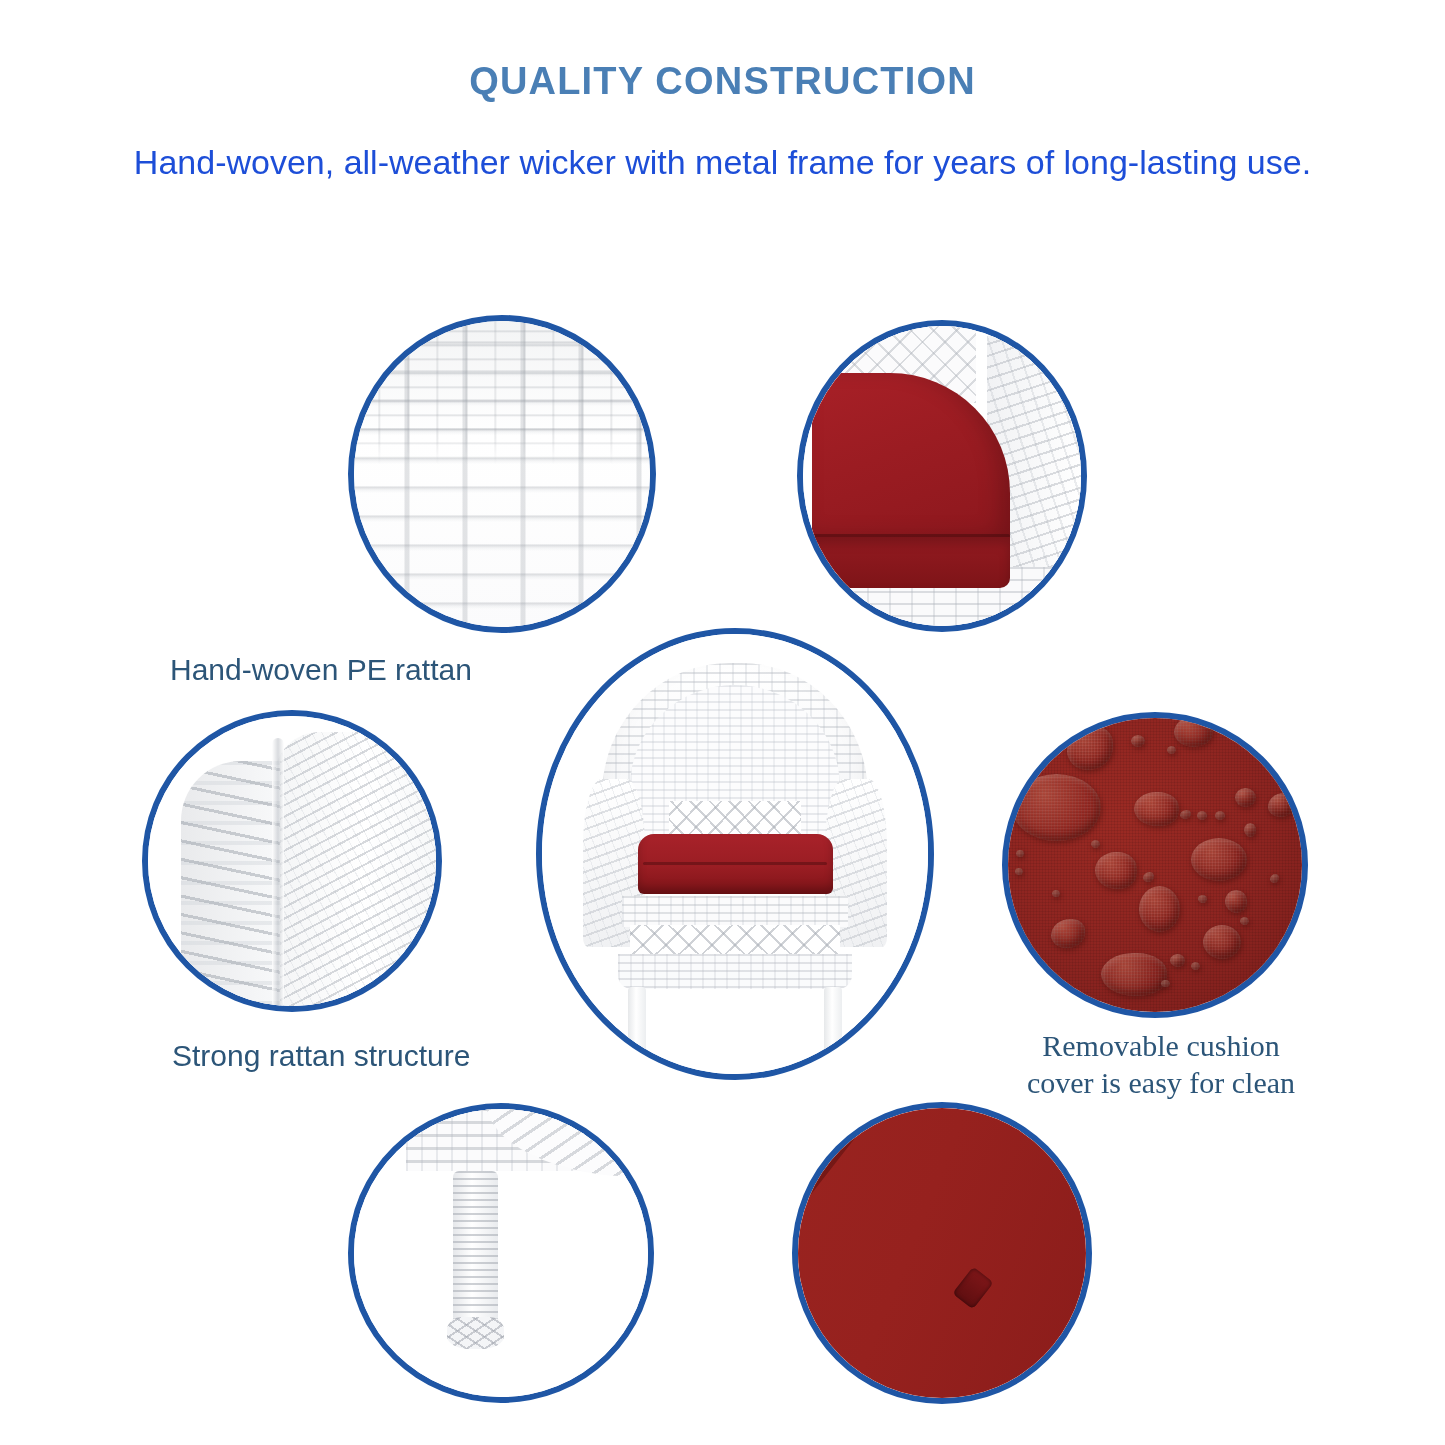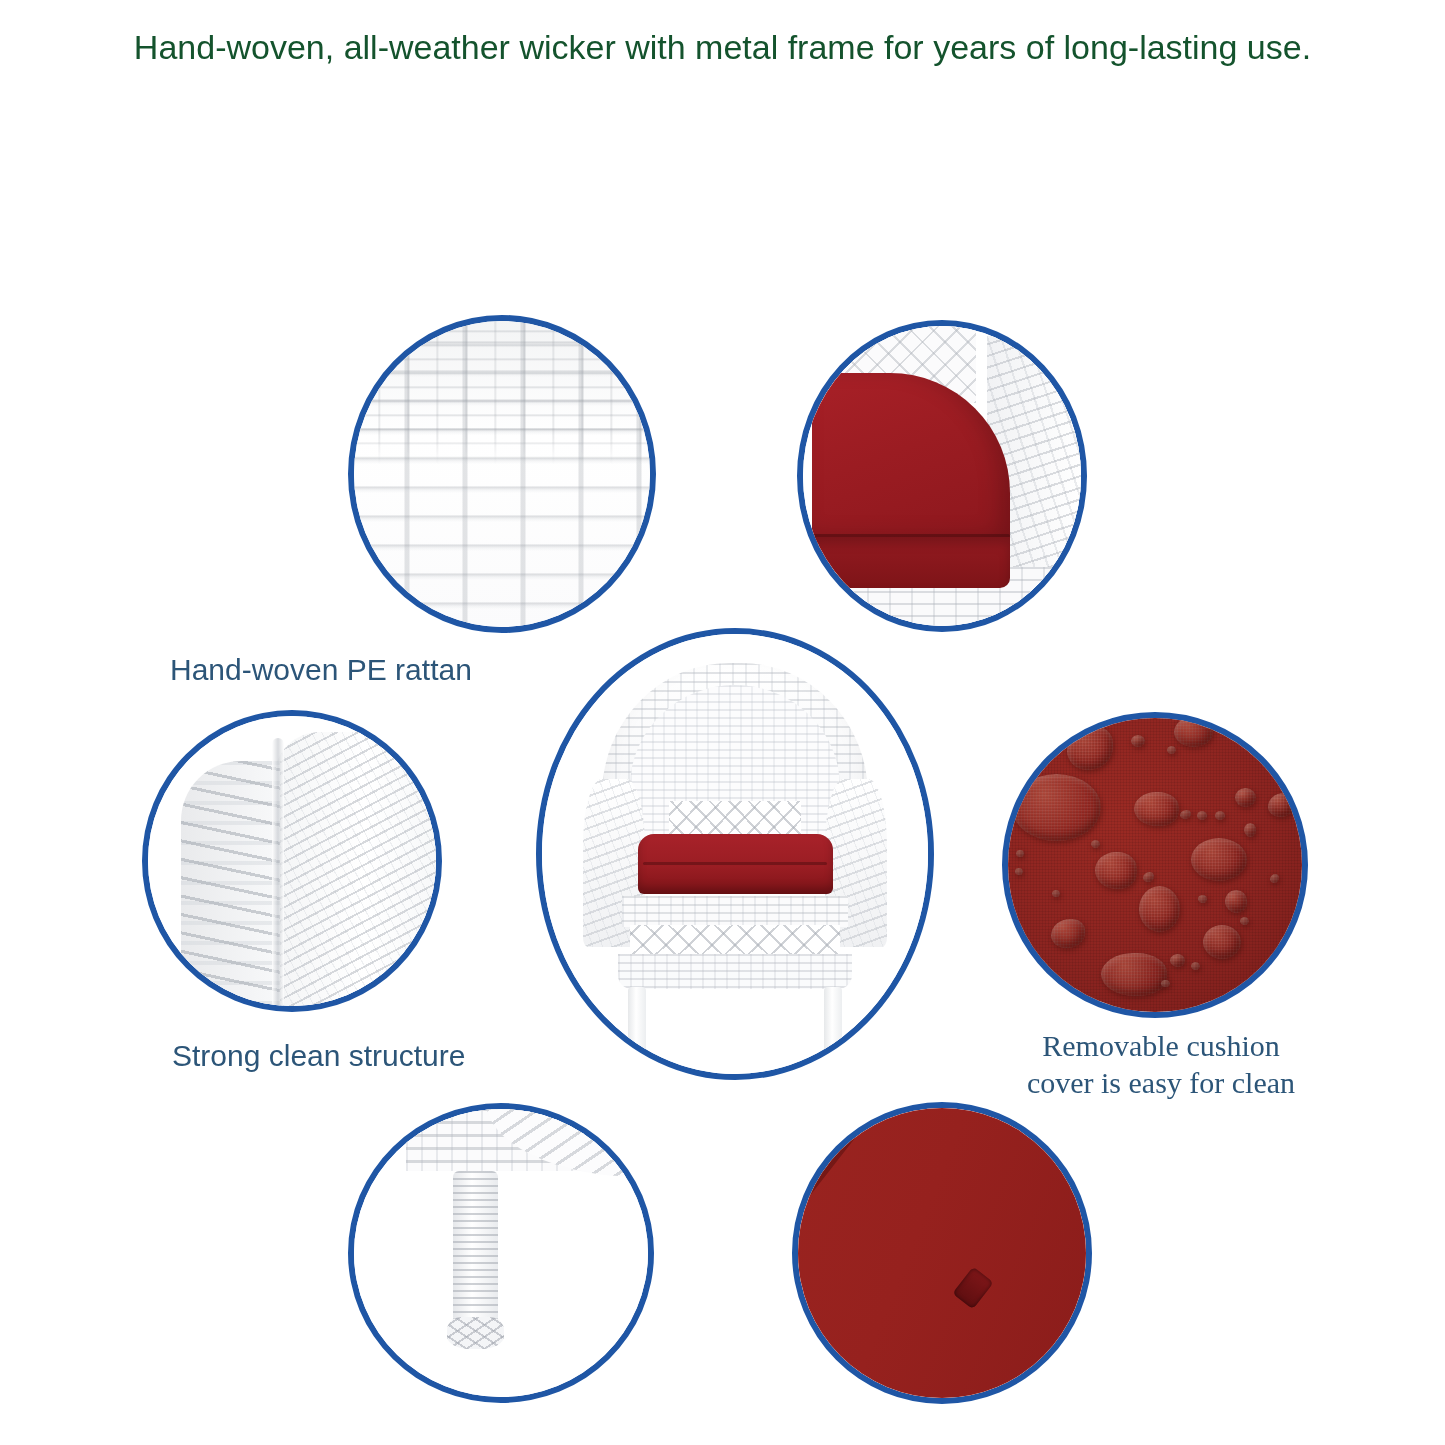--- a/index.html
+++ b/index.html
@@ -26,22 +26,22 @@
     font-size: 38px;
     font-weight: bold;
     letter-spacing: 1.2px;
     color: #4A7FB5;
     margin-top: 62px;
     line-height: 1;
   }
   .subtitle {
     font-size: 34px;
     font-weight: 400;
-    color: #14532d;
-    margin-top: 28px;
+    color: #1d4ed8;
+    margin-top: 43px;
     line-height: 1.15;
     white-space: nowrap;
   }
 
   
   .stage {
     position: absolute;
     top: 0; left: 0;
     width: 1445px;
     height: 1445px;
@@ -355,20 +355,21 @@
     background: linear-gradient(to bottom,#7E1618,#5E0E10);
     border-radius: 5px;
     transform: rotate(38deg);
     box-shadow: inset 0 0 4px rgba(0,0,0,0.5);
   }
 </style>
 </head>
 <body>
 
 <div class="header">
+  <div class="title">QUALITY CONSTRUCTION</div>
   <div class="subtitle">Hand-woven, all-weather wicker with metal frame for years of long-lasting use.</div>
 </div>
 
 <div class="stage">
 
   <div class="bubble" style="left:348px; top:295px; width:308px; height:318px;">
     <div class="art">
       <div class="weave-flat"></div>
     </div>
   </div>
@@ -389,21 +390,21 @@
 
   <div class="bubble" style="left:142px; top:690px; width:300px; height:302px;">
     <div class="art">
       <div class="corner-block">
         <div class="face-right"></div>
         <div class="face-left"></div>
         <div class="edge"></div>
       </div>
     </div>
   </div>
-  <div class="caption cap-left" style="left:172px; top:1018px; width:420px;">Strong clean structure</div>
+  <div class="caption cap-left" style="left:172px; top:1018px; width:420px;">Strong rattan structure</div>
 
   <div class="bubble" style="left:536px; top:608px; width:398px; height:452px;">
     <div class="art">
       <div class="chair">
         <div class="shell"></div>
         <div class="shell-inner"></div>
         <div class="arm-l"></div>
         <div class="arm-r"></div>
         <div class="lattice-back"></div>
         <div class="seat-cushion"></div>

